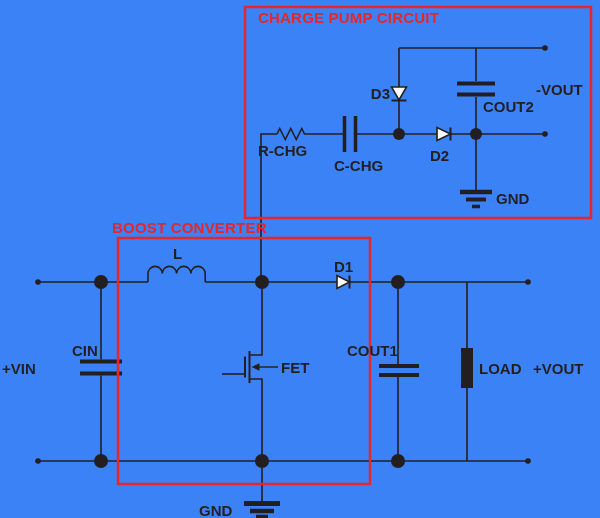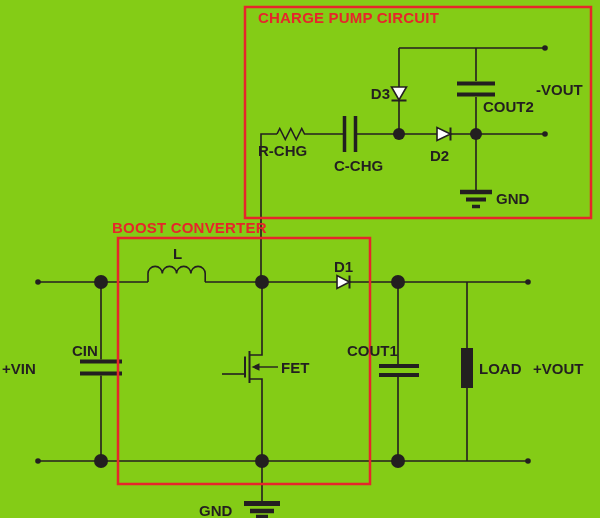--- a/index.html
+++ b/index.html
@@ -1,16 +1,16 @@
 <!DOCTYPE html>
 <html><head>
 <meta charset="utf-8">
 <style>
   html,body{margin:0;padding:0;background:#ffffff;}
-  #stage{position:relative;width:600px;height:518px;background:#84cc16;overflow:hidden;
+  #stage{position:relative;width:600px;height:518px;background:#3b82f6;overflow:hidden;
          font-family:"Liberation Sans",sans-serif;}
   svg{display:block;}
   .wire{stroke:#231f20;stroke-width:1.6;fill:none;}
   .plate-h{stroke:#231f20;stroke-width:4;fill:none;}
   .plate-v{stroke:#231f20;stroke-width:3.5;fill:none;}
   .bar{stroke:#231f20;stroke-width:2;fill:none;}
   .diode{fill:#ffffff;stroke:#231f20;stroke-width:1.6;}
   .dot{fill:#231f20;stroke:none;}
   .solid{fill:#231f20;stroke:none;}
   .redbox{fill:none;stroke:#e6262b;stroke-width:2.5;}

